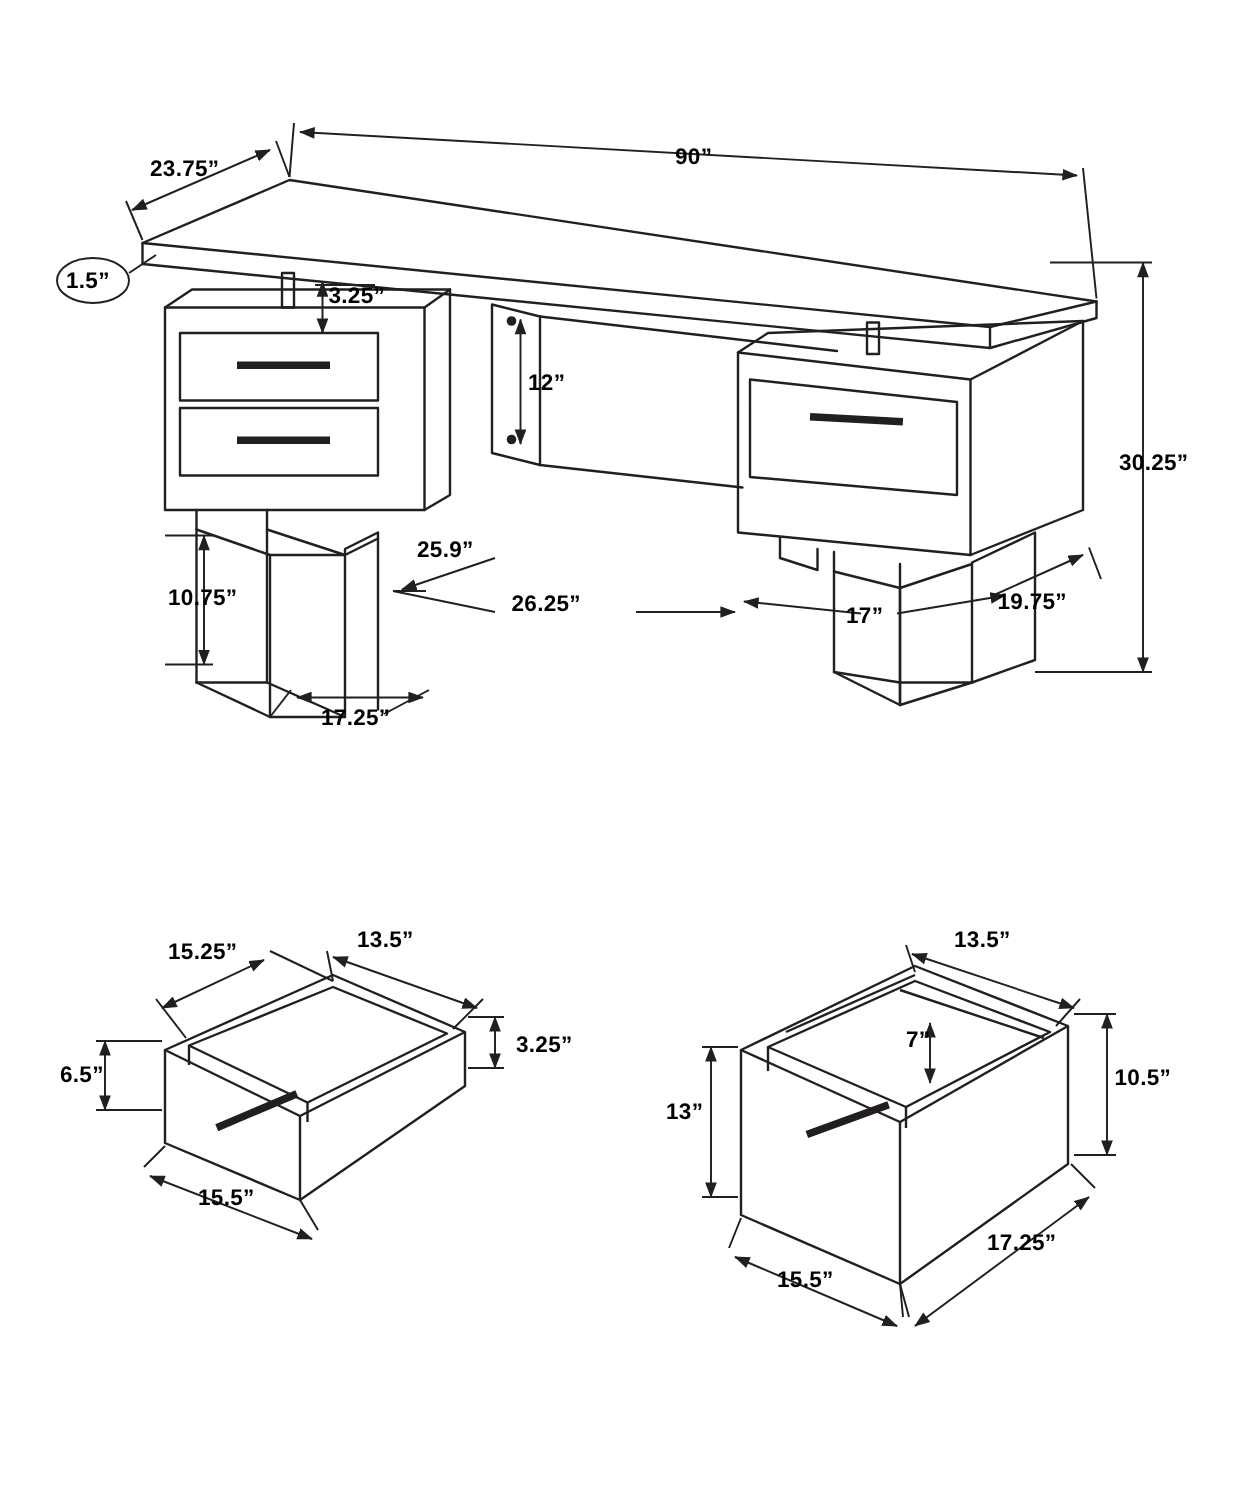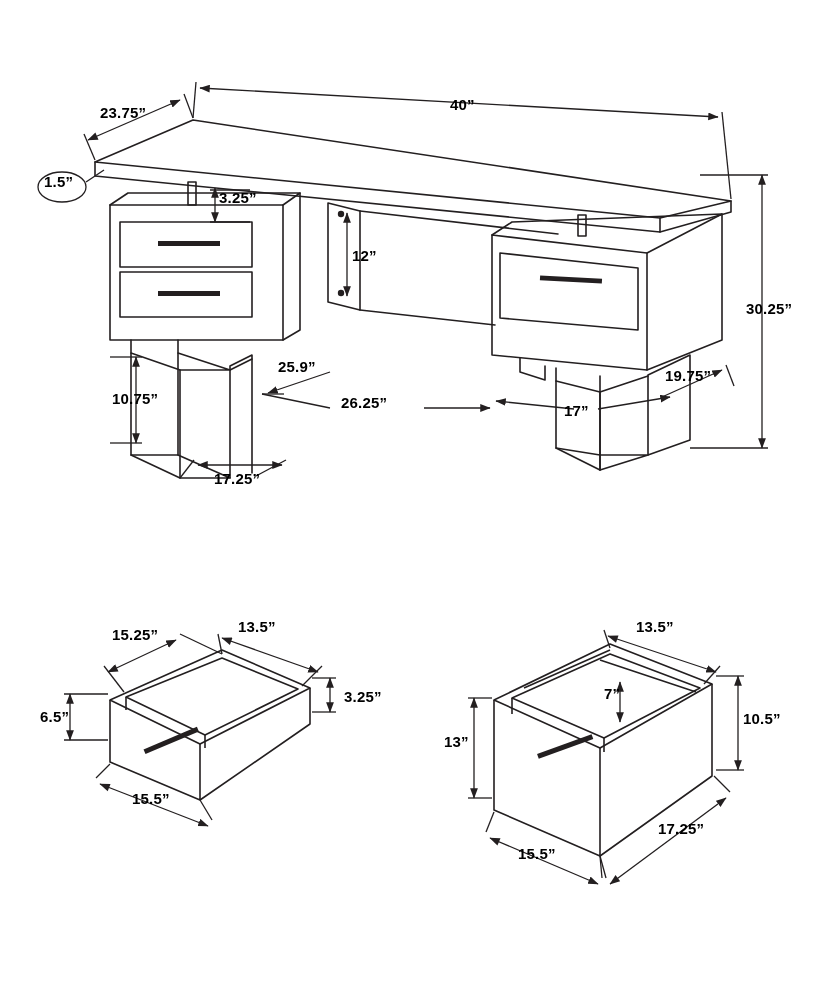--- a/index.html
+++ b/index.html
@@ -209,31 +209,31 @@
       <line x1="490" y1="838" x2="598" y2="884" marker-start="url(#arrowStart)" marker-end="url(#arrow)"></line>
       <line x1="486" y1="832" x2="494" y2="812"></line>
       <line x1="602" y1="878" x2="600" y2="856"></line>
 
       <line x1="610" y1="884" x2="726" y2="798" marker-start="url(#arrowStart)" marker-end="url(#arrow)"></line>
       <line x1="606" y1="878" x2="600" y2="856"></line>
       <line x1="730" y1="792" x2="714" y2="776"></line>
     </g>
   </svg>
 
-  <div class="dim-label" style="left:450px; top:96px;">40”</div>
+  <div class="dim-label" style="left:450px; top:96px;">90”</div>
   <div class="dim-label" style="left:100px; top:104px;">23.75”</div>
-  <div class="dim-label" style="left:44px; top:173px;">1.5”</div>
+  <div class="dim-label" style="left:44px; top:179px;">1.5”</div>
   <div class="dim-label" style="left:219px; top:189px;">3.25”</div>
   <div class="dim-label" style="left:352px; top:247px;">12”</div>
   <div class="dim-label" style="left:746px; top:300px;">30.25”</div>
   <div class="dim-label" style="left:278px; top:358px;">25.9”</div>
   <div class="dim-label" style="left:112px; top:390px;">10.75”</div>
   <div class="dim-label" style="left:341px; top:394px;">26.25”</div>
   <div class="dim-label" style="left:522px; top:402px;margin-left:42px;">17”</div>
-  <div class="dim-label" style="left:665px; top:367px;">19.75”</div>
+  <div class="dim-label" style="left:665px; top:393px;">19.75”</div>
   <div class="dim-label" style="left:214px; top:470px;">17.25”</div>
 
   <div class="dim-label" style="left:112px; top:626px;">15.25”</div>
   <div class="dim-label" style="left:238px; top:618px;">13.5”</div>
   <div class="dim-label" style="left:344px; top:688px;">3.25”</div>
   <div class="dim-label" style="left:40px; top:708px;">6.5”</div>
   <div class="dim-label" style="left:132px; top:790px;">15.5”</div>
 
   <div class="dim-label" style="left:636px; top:618px;">13.5”</div>
   <div class="dim-label" style="left:604px; top:685px;">7”</div>

